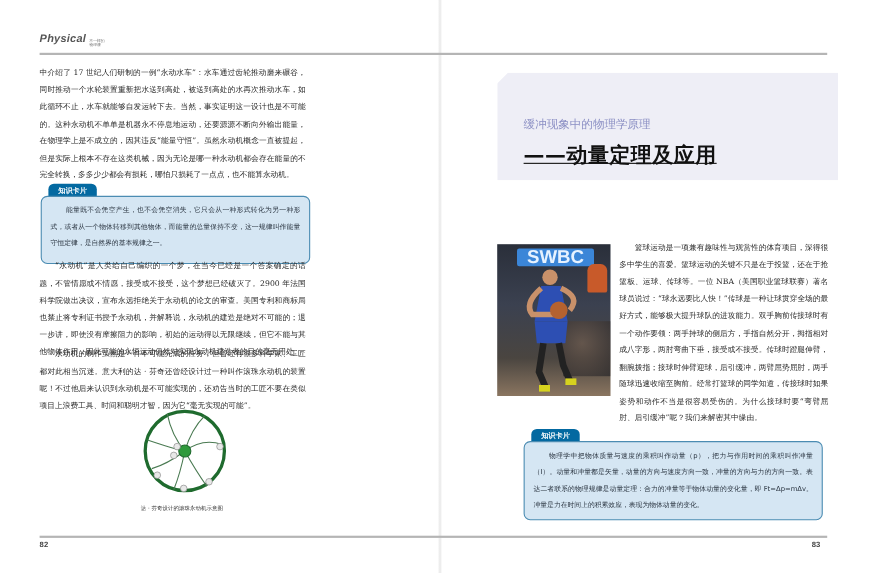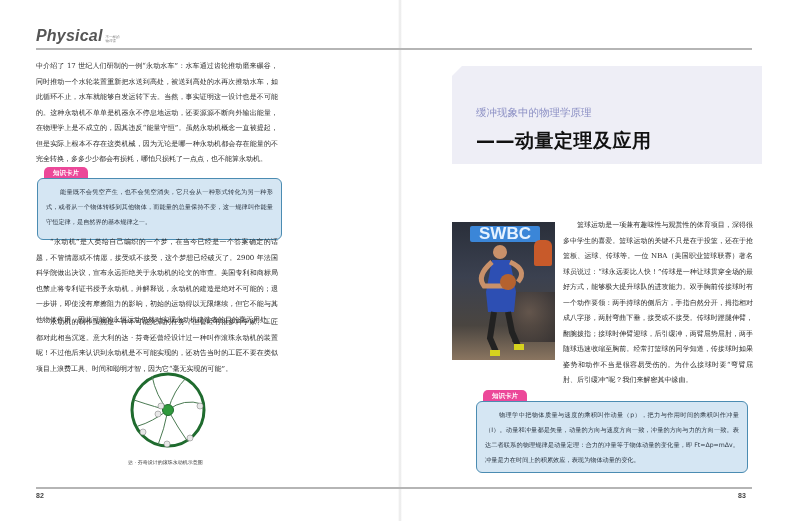--- a/index.html
+++ b/index.html
@@ -11,41 +11,41 @@
   .page-left { left: 0; width: 400px; }
   .page-right { left: 400px; width: 400px; }
   .spine {
     position: absolute; left: 398px; top: 0; width: 4px; height: 521px;
     background: linear-gradient(to right, #ffffff, #e8e8e8, #ffffff);
   }
   
   .brand { position: absolute; left: 36px; top: 29px; display: flex; align-items: flex-end; gap: 3px; }
   .brand-title {
     font-family: "Liberation Sans", sans-serif; font-weight: bold; font-style: italic;
-    font-size: 16px; color: #555; letter-spacing: 0.2px; line-height: 14px; text-align: center;
+    font-size: 10px; color: #555; letter-spacing: 0.2px; line-height: 14px; text-align: center;
   }
   .brand-sub { font-family: "DejaVu Sans", sans-serif; font-size: 3.5px; color: #777; line-height: 4px; width: 14px; }
   .header-rule { position: absolute; top: 48px; height: 1.5px; background: #b5b5b5; }
   .header-rule.left { left: 36px; width: 364px; }
   .header-rule.right { left: 0; width: 352px; }
   .running-head {
     position: absolute; right: 48px; top: 34px; font-family: "DejaVu Sans", sans-serif;
     font-size: 7px; color: #777; white-space: nowrap;
   }
   
   .para {
     position: absolute; font-size: 7px; line-height: 15.5px; color: #2a2a2a; text-align: justify;
     margin: 0;
   }
   .indent { text-indent: 14px; }
   
   .kcard { position: absolute; }
   .kcard-tab {
     position: absolute; left: 7px; top: 0; height: 12px; padding: 0 9px;
-    background: #ec4899; border-radius: 5px 5px 0 0;
+    background: #0369a1; border-radius: 5px 5px 0 0;
     color: #fff; font-family: "DejaVu Sans", sans-serif; font-weight: bold; font-size: 6.5px; line-height: 13px;
   }
   .kcard-body {
     position: absolute; left: 0; top: 11px; right: 0; bottom: 0;
     background: #d5e6f3; border: 1.5px solid #4b8cb2; border-radius: 6px;
     box-sizing: border-box; padding: 5px 8px;
     font-family: "DejaVu Sans", sans-serif; font-size: 6.2px; line-height: 15px; color: #2a3440; text-align: justify;
   }
   
   .figure-wheel { position: absolute; left: 128px; top: 370px; width: 80px; height: 80px; }
@@ -62,21 +62,21 @@
   .title-block {
     position: absolute; left: 52px; top: 66px; width: 310px; height: 98px;
     background: #eeeef6; clip-path: polygon(10px 0, 100% 0, 100% 100%, 0 100%, 0 10px);
   }
   .title-sub {
     position: absolute; left: 24px; top: 40px; font-family: "DejaVu Sans", sans-serif;
     font-size: 10.5px; color: #8b8fc4; white-space: nowrap; text-align: right;
   }
   .title-main {
     position: absolute; left: 24px; top: 62px; font-family: "DejaVu Sans", sans-serif; font-weight: bold;
-    font-size: 19px; color: #111; white-space: nowrap; letter-spacing: 0.5px;
+    font-size: 19px; color: #111; white-space: nowrap; letter-spacing: 0.5px; text-decoration: underline;
   }
   
   .photo {
     position: absolute; left: 52px; top: 222px; width: 103px; height: 138px; overflow: hidden;
     background: linear-gradient(180deg, #2a2f3a 0%, #3b4150 40%, #4a4540 75%, #8a7560 100%);
   }
   .photo-banner { position: absolute; left: 18px; top: 4px; width: 70px; height: 16px; background: #3b86d8; border-radius: 2px;
     color: #e6f2ff; font-family: "Liberation Sans", sans-serif; font-weight: bold; font-size: 17px; text-align: center; line-height: 16px; }
   .photo-crowd { position: absolute; left: 60px; top: 70px; width: 43px; height: 50px; background: radial-gradient(circle at 40% 40%, #6b5a4e, #2c2a2c); opacity: 0.8; }
   .photo-fan { position: absolute; left: 82px; top: 18px; width: 18px; height: 26px; background: #c85a2a; border-radius: 6px 6px 2px 2px; }

